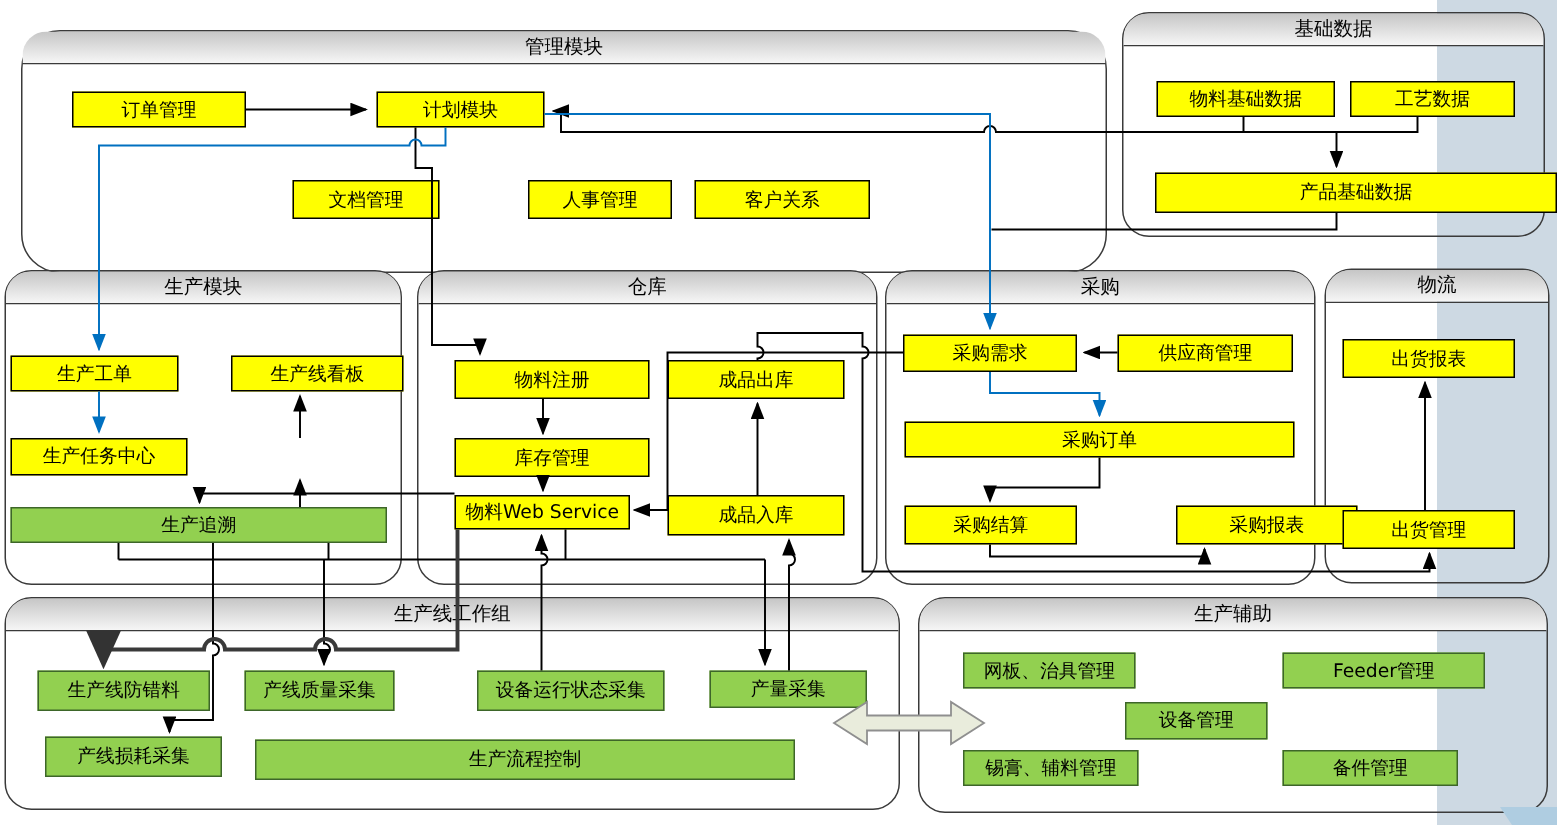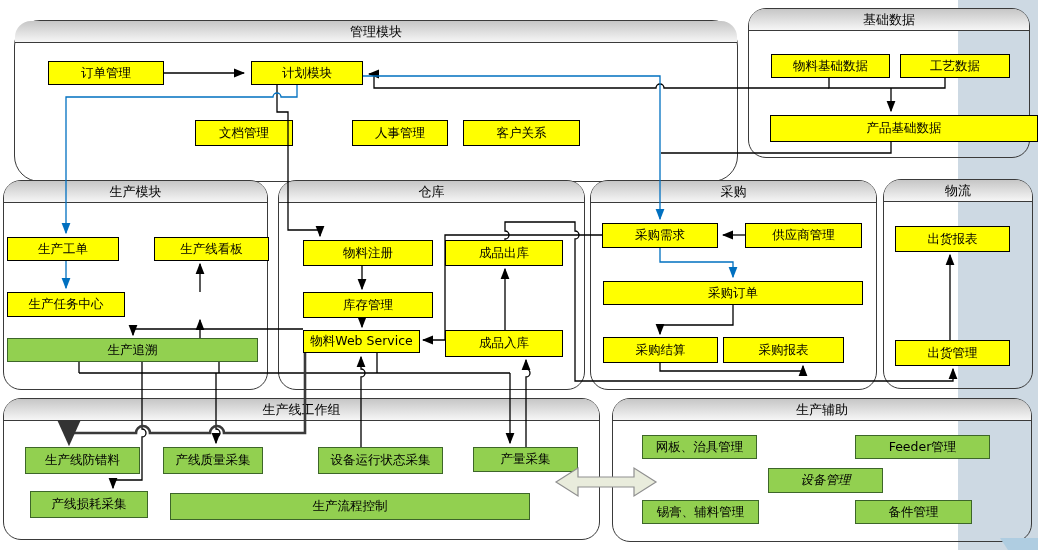--- a/index.html
+++ b/index.html
@@ -66,35 +66,35 @@
   <div class="node yellow" style="left:303px;top:240px;width:130px;height:26px;">物料注册</div>
   <div class="node yellow" style="left:303px;top:292px;width:130px;height:26px;">库存管理</div>
   <div class="node yellow" style="left:303px;top:330px;width:117px;height:23px;">物料Web Service</div>
   <div class="node yellow" style="left:445px;top:240px;width:118px;height:26px;">成品出库</div>
   <div class="node yellow" style="left:445px;top:330px;width:118px;height:27px;">成品入库</div>
 
   <div class="node yellow" style="left:602px;top:223px;width:116px;height:25px;">采购需求</div>
   <div class="node yellow" style="left:745px;top:223px;width:117px;height:25px;">供应商管理</div>
   <div class="node yellow" style="left:603px;top:281px;width:260px;height:24px;">采购订单</div>
   <div class="node yellow" style="left:603px;top:337px;width:115px;height:26px;">采购结算</div>
-  <div class="node yellow" style="left:723px;top:337px;width:121px;height:26px;text-align:right;">采购报表</div>
+  <div class="node yellow" style="left:784px;top:337px;width:121px;height:26px;text-align:right;">采购报表</div>
 
   <div class="node yellow" style="left:895px;top:226px;width:115px;height:26px;">出货报表</div>
   <div class="node yellow" style="left:895px;top:340px;width:115px;height:26px;">出货管理</div>
 
   <div class="node green" style="left:25px;top:447px;width:115px;height:27px;">生产线防错料</div>
   <div class="node green" style="left:163px;top:447px;width:100px;height:27px;">产线质量采集</div>
   <div class="node green" style="left:318px;top:447px;width:125px;height:27px;">设备运行状态采集</div>
   <div class="node green" style="left:473px;top:447px;width:105px;height:25px;">产量采集</div>
   <div class="node green" style="left:30px;top:491px;width:118px;height:27px;">产线损耗采集</div>
   <div class="node green" style="left:170px;top:493px;width:360px;height:27px;">生产流程控制</div>
 
   <div class="node green" style="left:642px;top:435px;width:115px;height:24px;">网板、治具管理</div>
   <div class="node green" style="left:855px;top:435px;width:135px;height:24px;">Feeder管理</div>
-  <div class="node green" style="left:768px;top:468px;width:115px;height:25px;font-style:italic;">设备管理</div>
+  <div class="node green" style="left:750px;top:468px;width:95px;height:25px;">设备管理</div>
   <div class="node green" style="left:642px;top:500px;width:117px;height:24px;">锡膏、辅料管理</div>
   <div class="node green" style="left:855px;top:500px;width:117px;height:24px;">备件管理</div>
 
   <svg class="wires">
     <defs>
       <marker id="ab" markerWidth="9" markerHeight="8" refX="8" refY="3.5" orient="auto">
         <path d="M0,0 L9,3.5 L0,7 z" fill="#000"></path>
       </marker>
       <marker id="abl" markerWidth="9" markerHeight="8" refX="8" refY="3.5" orient="auto">
         <path d="M0,0 L9,3.5 L0,7 z" fill="#0070C0"></path>

